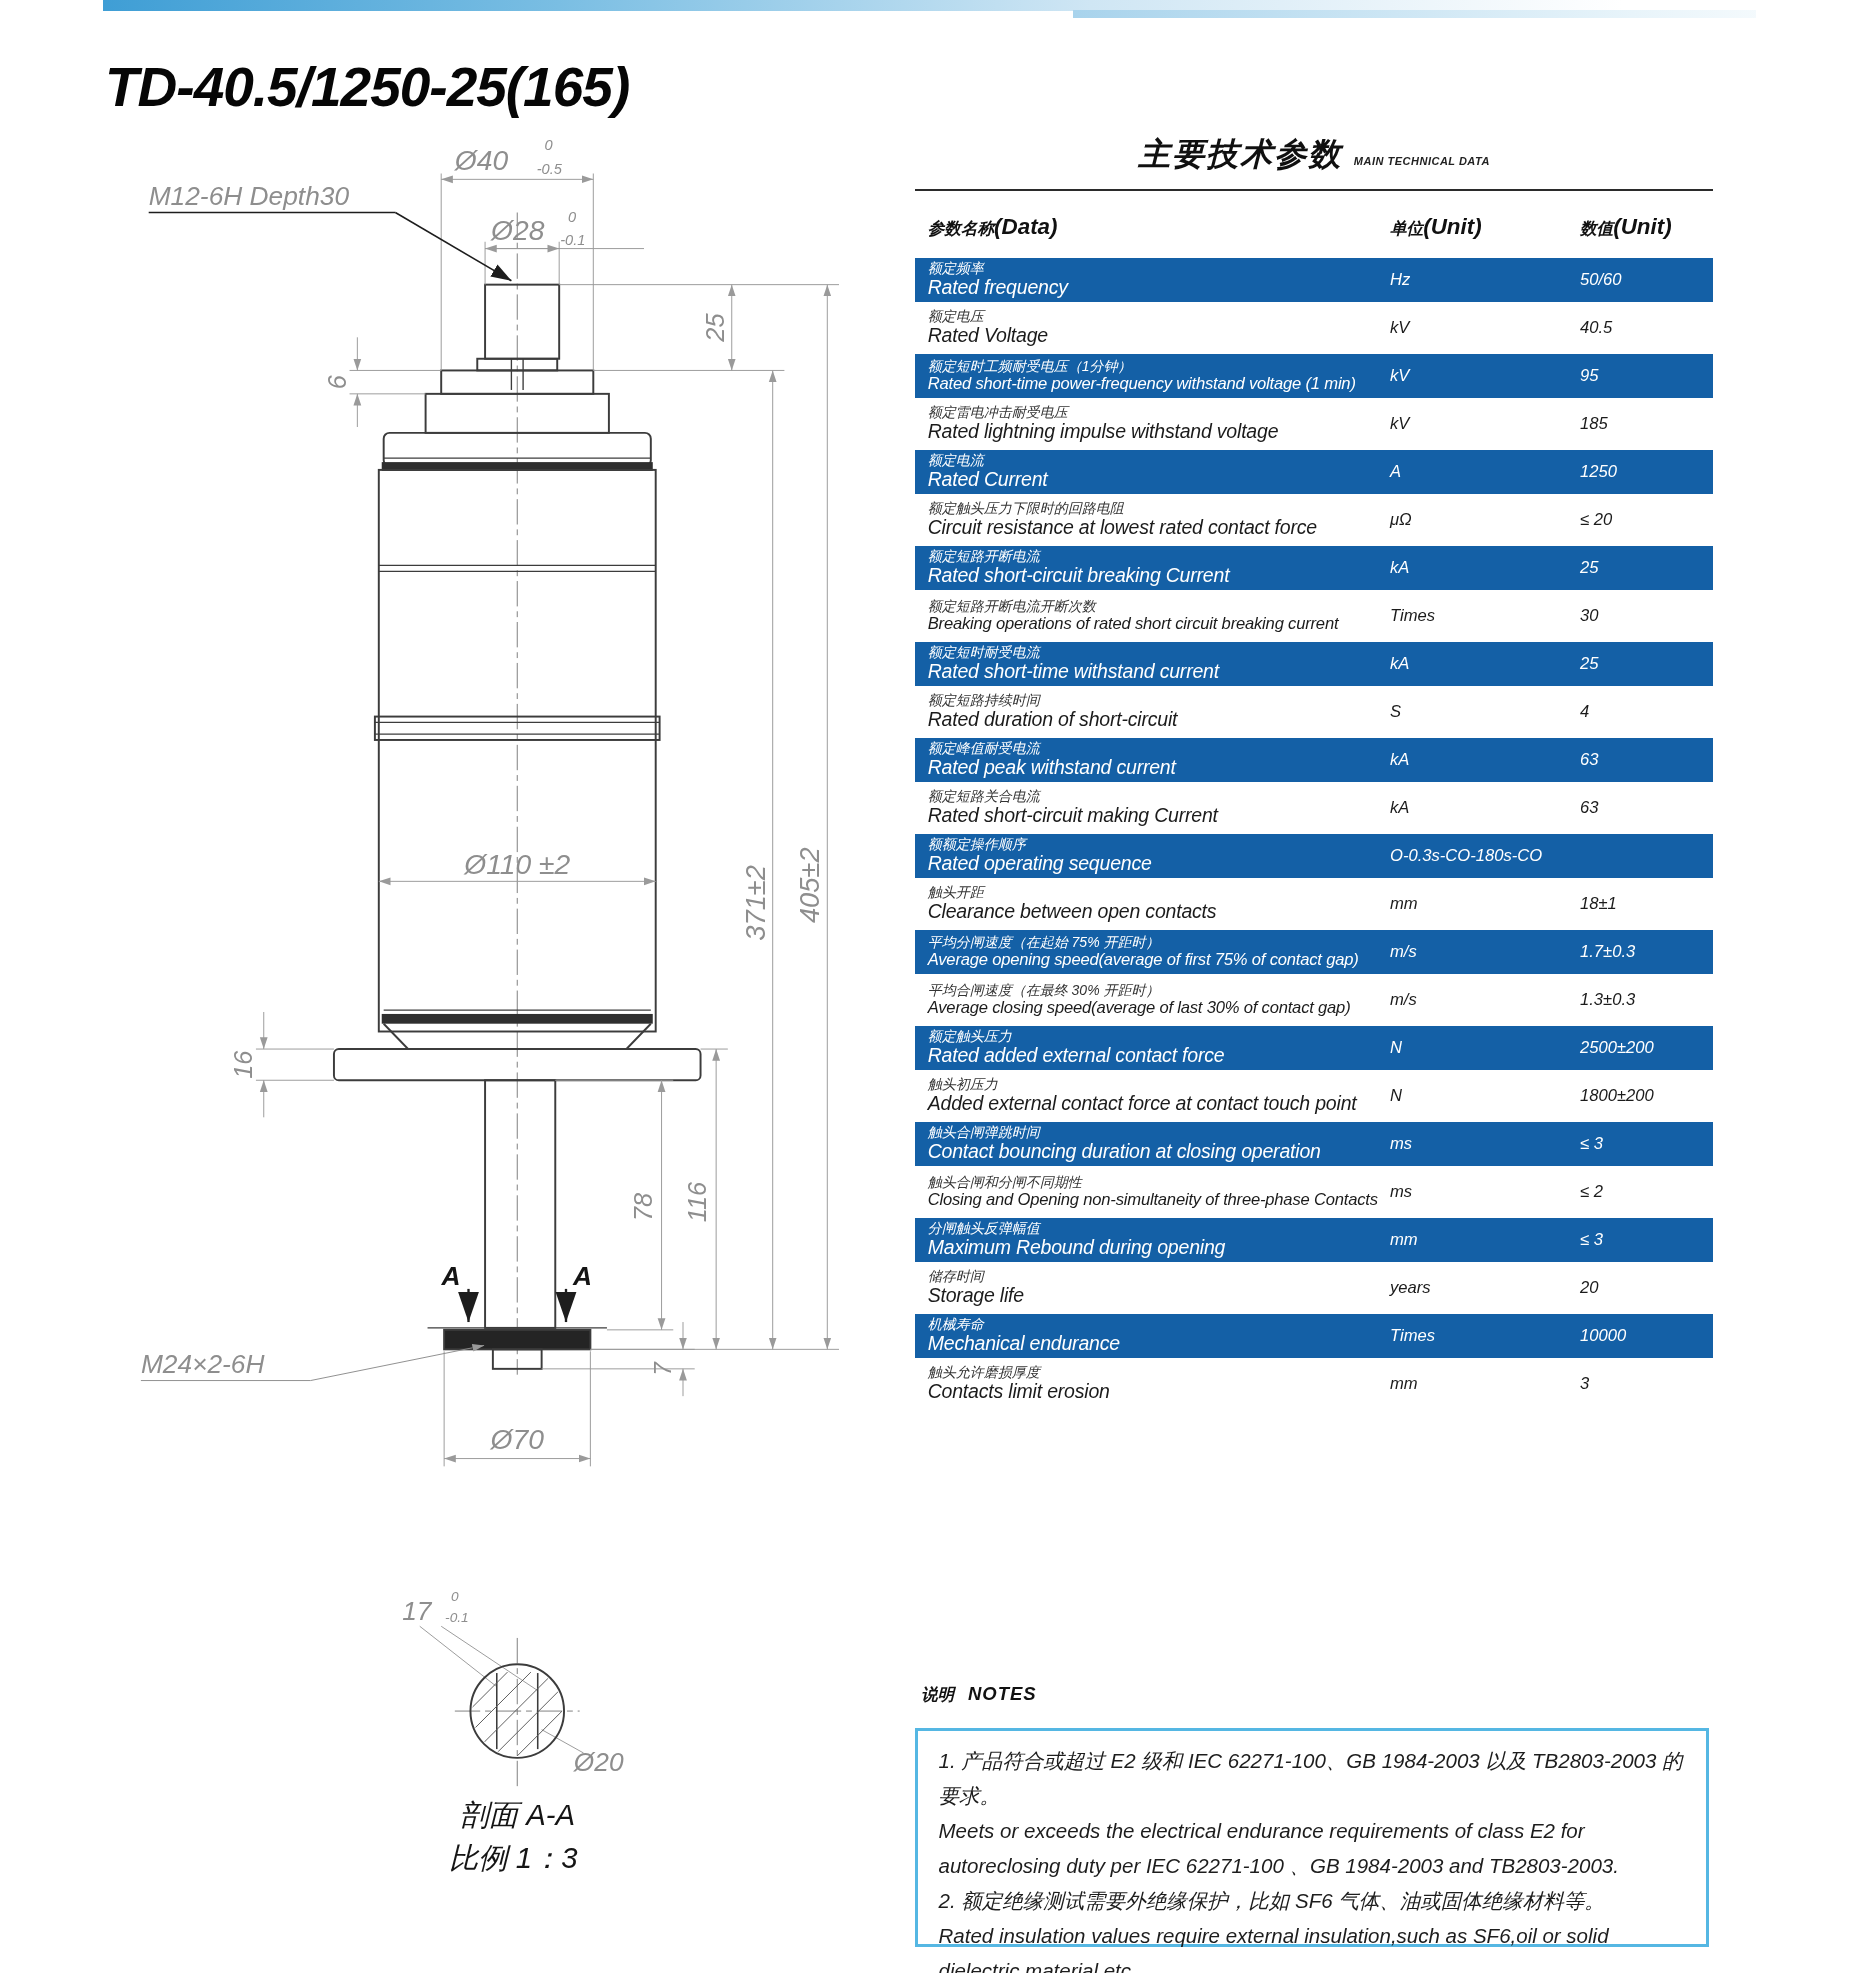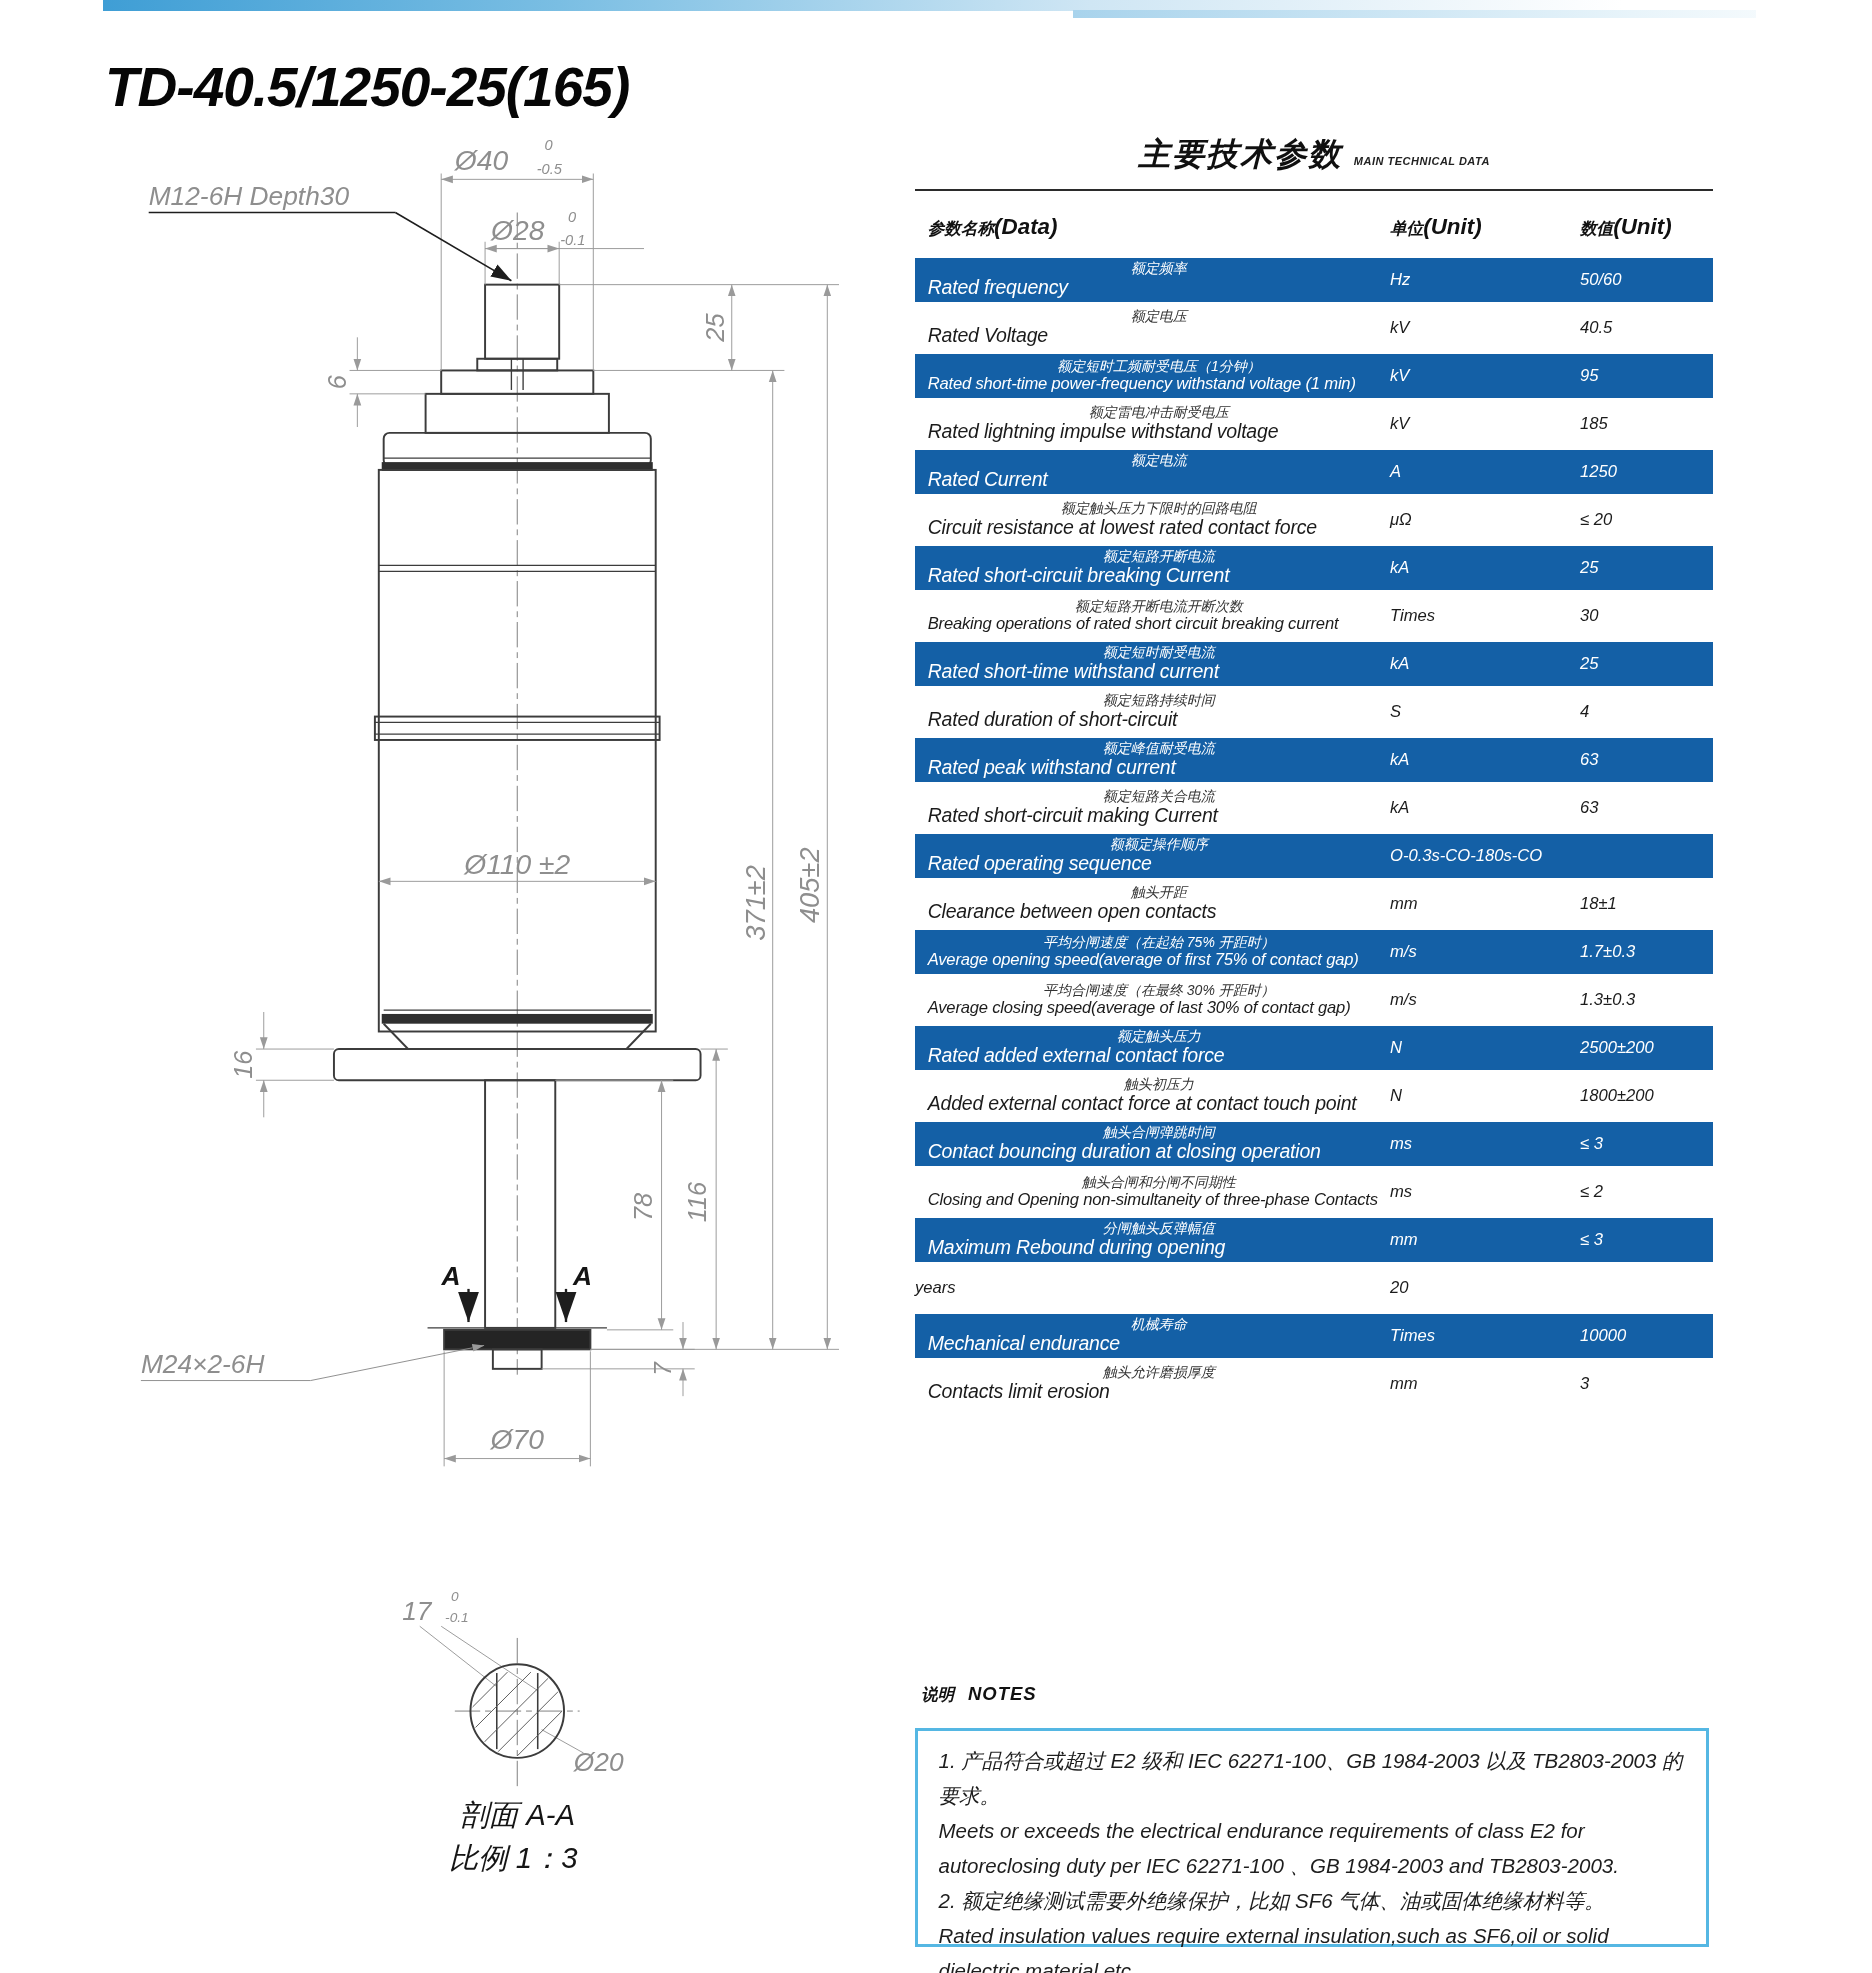--- a/index.html
+++ b/index.html
@@ -26,21 +26,21 @@
   .t-head { display:grid; grid-template-columns:475px 190px 1fr; align-items:end;
     margin-top:9.8px; height:39px; }
   .h-zh { font-size:16.6px; font-weight:700; color:#111; }
   .h-lat { font-size:22.4px; font-weight:700; color:#111;text-align:center; }
   .th-name { padding-left:12.7px; white-space:nowrap; }
   .t-rows { margin-top:15.6px; }
   .trow { display:grid; grid-template-columns:475px 190px 1fr; height:48px;
     align-items:center; box-sizing:border-box; }
   .trow.hl { background:#1460a6; border-top:2.9px solid #fff; border-bottom:2.9px solid #fff; }
   .c-name { padding-left:12.7px; white-space:nowrap; overflow:visible; line-height:1; }
-  .c-zh { font-size:14px; color:#333; margin-bottom:2.9px;text-align:center; }
+  .c-zh { font-size:14px; color:#333; margin-bottom:2.9px; }
   .c-en { font-size:19.5px; color:#1b1b1b; letter-spacing:-0.2px; }
   .c-en.long { font-size:16.6px; }
   .c-unit, .c-val { font-size:16.6px; color:#1b1b1b; white-space:nowrap; }
   .trow.hl .c-zh, .trow.hl .c-en, .trow.hl .c-unit, .trow.hl .c-val { color:#ffffff; }
 
   
   .notes-head { position:absolute; left:921px; top:1683px; white-space:nowrap; }
   .n-zh { font-size:16.6px; font-weight:700; color:#111; }
   .n-en { font-size:18.5px; font-weight:700; color:#111; margin-left:13.7px; letter-spacing:1px; }
   .notes-box { position:absolute; left:915px; top:1728px; width:747px; height:201px;
@@ -414,20 +414,24 @@
     <div class="trow hl">
       <div class="c-name">
         <div class="c-zh">分闸触头反弹幅值</div>
         <div class="c-en">Maximum Rebound during opening</div>
       </div>
       <div class="c-unit">mm</div>
       <div class="c-val">≤ 3</div>
     </div>
 
     <div class="trow">
+      <div class="c-name">
+        <div class="c-zh">储存时间</div>
+        <div class="c-en">Storage life</div>
+      </div>
       <div class="c-unit">years</div>
       <div class="c-val">20</div>
     </div>
 
     <div class="trow hl">
       <div class="c-name">
         <div class="c-zh">机械寿命</div>
         <div class="c-en">Mechanical endurance</div>
       </div>
       <div class="c-unit">Times</div>

